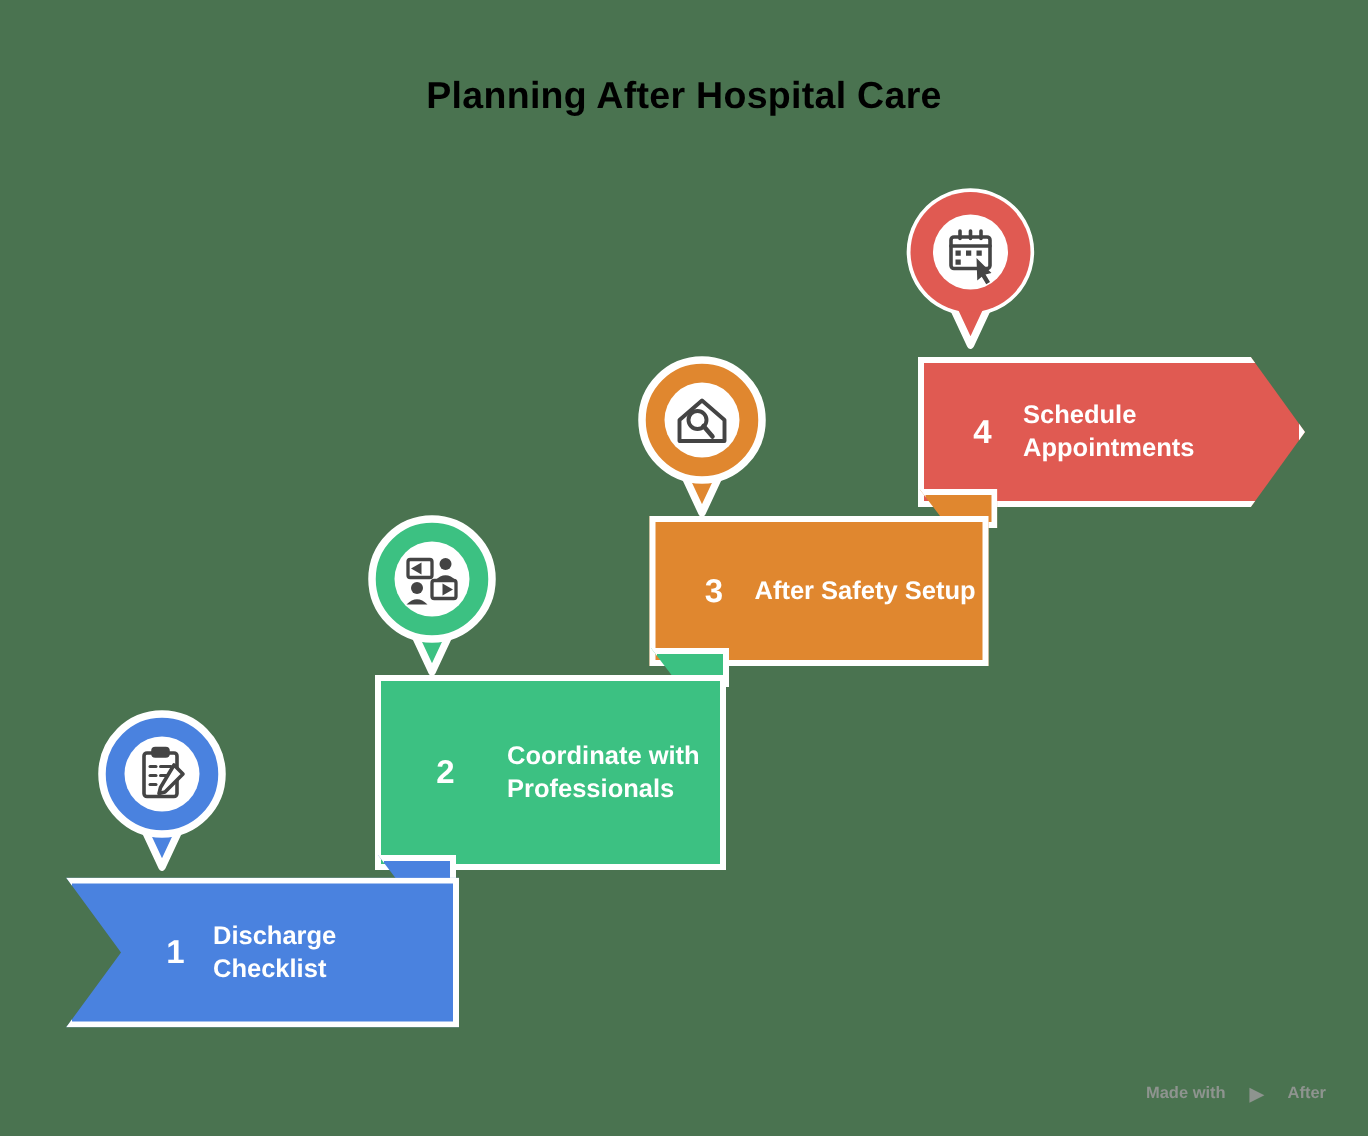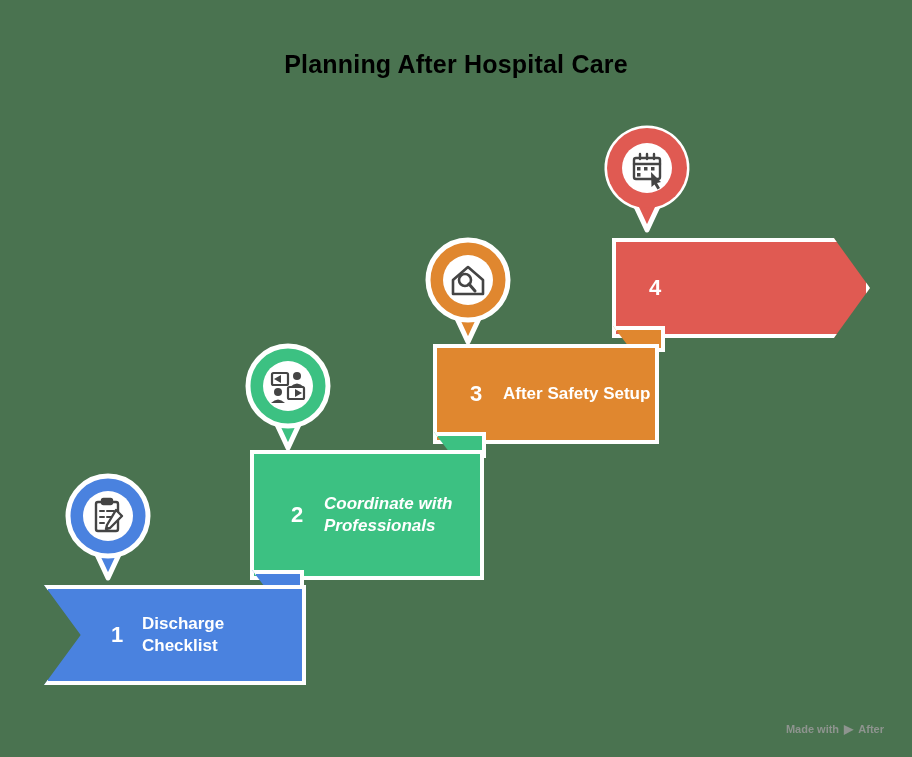--- a/index.html
+++ b/index.html
@@ -76,21 +76,21 @@
   
   #block-2 {
     left: 250px;
     top: 450px;
     width: 234px;
     height: 130px;
     background: #3cc182;
     padding-left: 26px;
   }
   #block-2 .num { width: 34px; }
-  #block-2 .label { margin-left: 10px; width: 140px; font-style: italic; }
+  #block-2 .label { margin-left: 24px; width: 140px; }
 
   
   #block-3 {
     left: 433px;
     top: 344px;
     width: 226px;
     height: 100px;
     background: #e0872f;
     padding-left: 22px;
   }
@@ -153,21 +153,21 @@
   #pin-3 { left: 420px; top: 236px; }
   #pin-4 { left: 599px; top: 124px; }
 
   
   #watermark {
     position: absolute;
     right: 28px;
     bottom: 22px;
     display: flex;
     align-items: center;
-    gap: 5px;
+    gap: 16px;
     color: #9a9a9a;
     font-size: 11px;
     font-weight: bold;
     opacity: 0.85;
     padding-left: 47px;
   }
   #watermark .mark {
     font-size: 12px;
     line-height: 1;
   }
@@ -197,20 +197,21 @@
           <rect x="38" y="43" width="3.5" height="3.5"></rect>
           <rect x="45" y="43" width="3.5" height="3.5"></rect>
           <rect x="52" y="43" width="3.5" height="3.5"></rect>
           <rect x="38" y="49" width="3.5" height="3.5"></rect>
         </g>
         <path d="M52 48 L62 58 L58 59 L61 64 L58.5 65.5 L55.5 60.5 L52.5 63 Z" fill="#444444"></path>
       </svg>
     </div>
     <div class="block" id="block-4">
       <span class="num">4</span>
+      <span class="label">Schedule Appointments</span>
     </div>
   </div>
 
   <div class="fold" id="fold-3"></div>
 
   <div class="step">
     <div class="pin" id="pin-3">
       <svg width="96" height="110" viewBox="0 0 96 110">
         <path d="M34 76 L48 106 L62 76 Z" fill="#e0872f" stroke="#ffffff" stroke-width="5" stroke-linejoin="round"></path>
         <circle cx="48" cy="44" r="40" fill="#e0872f" stroke="#ffffff" stroke-width="5"></circle>

